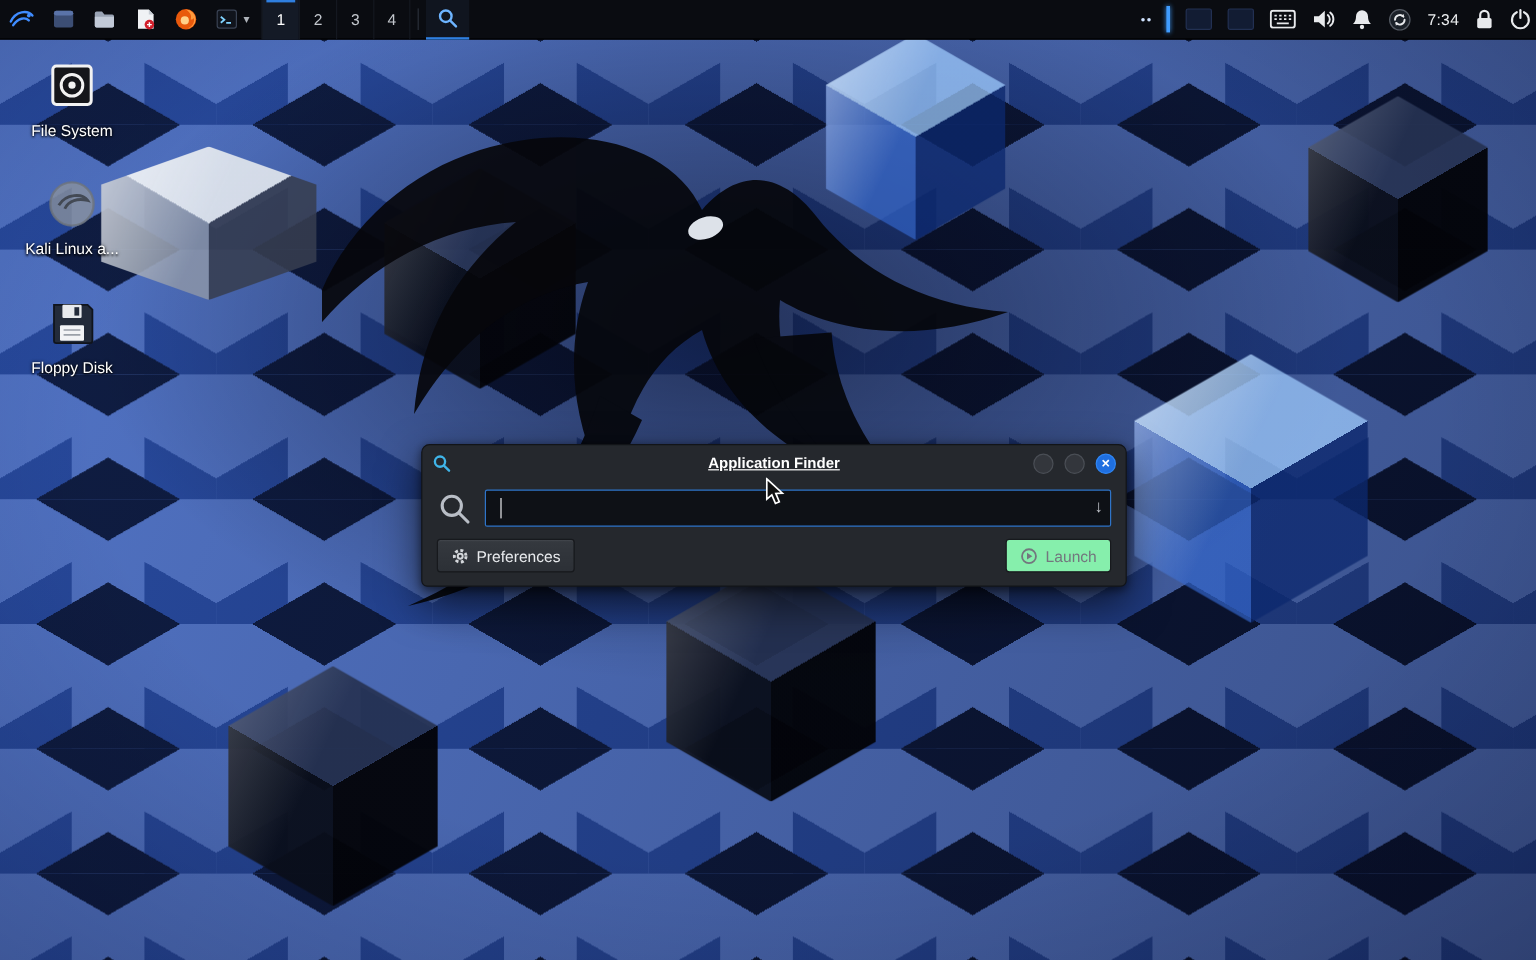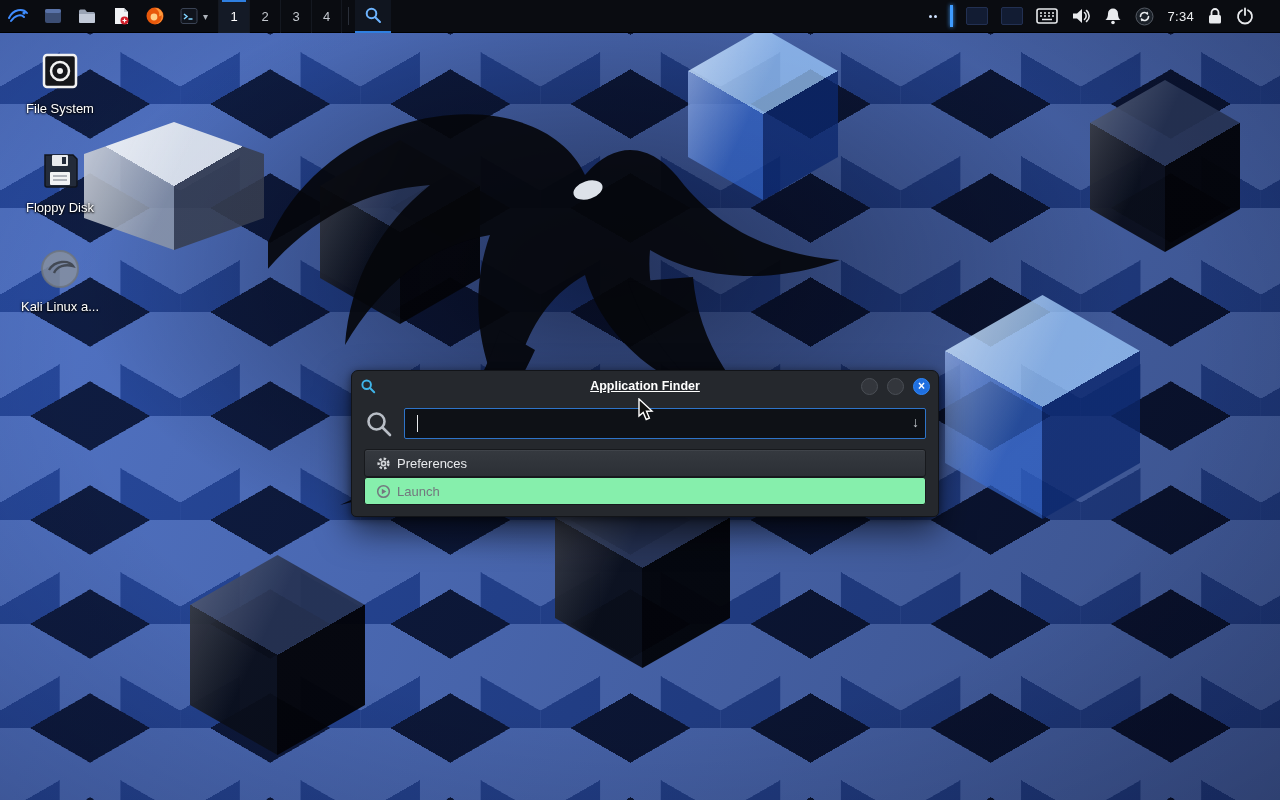--- a/index.html
+++ b/index.html
@@ -56,21 +56,21 @@
     font-size:13px; color:#c3c7cd; border-left:1px solid #141820; position:relative; cursor:pointer;
   }
   .workspace:last-child{ border-right:1px solid #141820; }
   .workspace.active{ background:#141a26; color:#fff; }
   .workspace.active::after{ content:""; position:absolute; top:0; left:3px; right:3px; height:2px; background:#2f7fe0; }
   .task-button{
     width:36px; height:33px; display:flex; align-items:center; justify-content:center;
     background:#10151f; border-bottom:2px solid #2f7fe0; cursor:pointer;
   }
   .chevron{ font-size:10px; color:#aeb3ba; margin-left:2px; cursor:pointer; }
-  .panel-right{ margin-left:auto; display:flex; align-items:center; gap:13px; padding-right:26px; height:33px; }
+  .panel-right{ margin-left:auto; display:flex; align-items:center; gap:13px; padding-right:4px; height:33px; }
   .dotpair{ display:flex; gap:2px; align-items:center; }
   .dot{ width:3px; height:3px; background:#cfe2ff; border-radius:50%; }
   .cpu-bar{ width:3px; height:22px; background:#3f9cff; box-shadow:0 0 4px #3f9cff; }
   .tray-thumb{ width:22px; height:18px; background:#121c33; border:1px solid #223052; border-radius:2px; }
   .clock{ font-size:13px; color:#eceef0; letter-spacing:.3px; }
 
   
   .desktop-icons{ position:absolute; left:8px; top:46px; z-index:5; width:104px; }
   .dicon{ width:104px; margin-bottom:29px; text-align:center; cursor:pointer; }
   .dicon .art{ height:50px; display:flex; align-items:center; justify-content:center; }
@@ -99,21 +99,21 @@
   .finder-body{ padding:7px 12px 11px 12px; }
   .search-row{ display:flex; align-items:center; gap:10px; }
   .entry{ position:relative; flex:1; }
   .search-input{
     width:100%; height:31px; background:#0e1116; border:1px solid #2e74c9; border-radius:2px;
     color:#e8eaed; font-size:13px; padding:0 24px 0 12px; outline:none; caret-color:#e8eaed;
   }
   .caret{ position:absolute; left:13px; top:7px; width:1px; height:17px; background:#e8eaed; animation:blink 1.1s steps(1) infinite; }
   @keyframes blink{ 50%{ opacity:0; } }
   .entry .arrow{ position:absolute; right:7px; top:6px; font-size:14px; color:#c8ccd2; cursor:pointer; }
-  .btn-row{ display:flex; margin-top:10px;flex-direction:column; }
+  .btn-row{ display:flex; margin-top:10px; }
   .btn{
     height:28px; display:flex; align-items:center; gap:6px; padding:0 11px;
     background:linear-gradient(#35393f,#2c3036); border:1px solid #17191d; border-radius:3px;
     font-size:13px; color:#e8eaed; cursor:pointer; box-shadow:inset 0 1px 0 rgba(255,255,255,.06);
   }
   .btn.disabled{ background:#86efac; color:#73777e; cursor:default; box-shadow:none; }
   .spacer{ flex:1; }
 
   .cursor{ position:absolute; z-index:99; left:637px; top:398px; }
 </style>
@@ -267,40 +267,40 @@
       <circle cx="20" cy="20" r="9" fill="none" stroke="#f2f2f2" stroke-width="2.5"></circle>
       <circle cx="20" cy="20" r="3" fill="#f2f2f2"></circle>
     </svg>
       </div>
     <div class="lbl">File System</div>
   </div>
 
 
   <div class="dicon">
     <div class="art">
+        <svg width="42" height="42" viewBox="0 0 42 42">
+      <circle cx="21" cy="21" r="18" fill="#8e949c" opacity="0.75"></circle>
+      <circle cx="21" cy="21" r="18" fill="none" stroke="#6e747c" stroke-width="2" opacity="0.8"></circle>
+      <path d="M10 22 C16 12 30 12 34 18 C26 16 18 18 15 25" fill="none" stroke="#3a4048" stroke-width="2.4" opacity="0.85"></path>
+    </svg>
+      </div>
+    <div class="lbl">Kali Linux a...</div>
+  </div>
+
+  <div class="dicon">
+    <div class="art">
         <svg width="40" height="40" viewBox="0 0 40 40">
       <path d="M5 5 h28 l4 4 v26 a2 2 0 0 1 -2 2 H7 a2 2 0 0 1 -2 -2 Z" fill="#232b3a" stroke="#10141c" stroke-width="1.5"></path>
       <rect x="12" y="5" width="16" height="11" rx="1" fill="#e8eaed"></rect>
       <rect x="22" y="7" width="4" height="7" fill="#232b3a"></rect>
       <rect x="10" y="22" width="20" height="13" rx="1" fill="#f2f3f5"></rect>
       <path d="M13 26 h14 M13 30 h14" stroke="#9aa0a8" stroke-width="1.4"></path>
     </svg>
       </div>
     <div class="lbl">Floppy Disk</div>
-  </div>
-
-  <div class="dicon">
-    <div class="art">
-        <svg width="42" height="42" viewBox="0 0 42 42">
-      <circle cx="21" cy="21" r="18" fill="#8e949c" opacity="0.75"></circle>
-      <circle cx="21" cy="21" r="18" fill="none" stroke="#6e747c" stroke-width="2" opacity="0.8"></circle>
-      <path d="M10 22 C16 12 30 12 34 18 C26 16 18 18 15 25" fill="none" stroke="#3a4048" stroke-width="2.4" opacity="0.85"></path>
-    </svg>
-      </div>
-    <div class="lbl">Kali Linux a...</div>
   </div>
 
 </div>
 
 <div class="finder">
 
   <div class="titlebar">
     <svg width="16" height="16" viewBox="0 0 18 18" fill="none" stroke="#3fb4e8" stroke-width="2.2">
       <circle cx="7.5" cy="7.5" r="4.8"></circle>
         <path d="M11.2 11.2 L16 16" stroke-linecap="round"></path>

